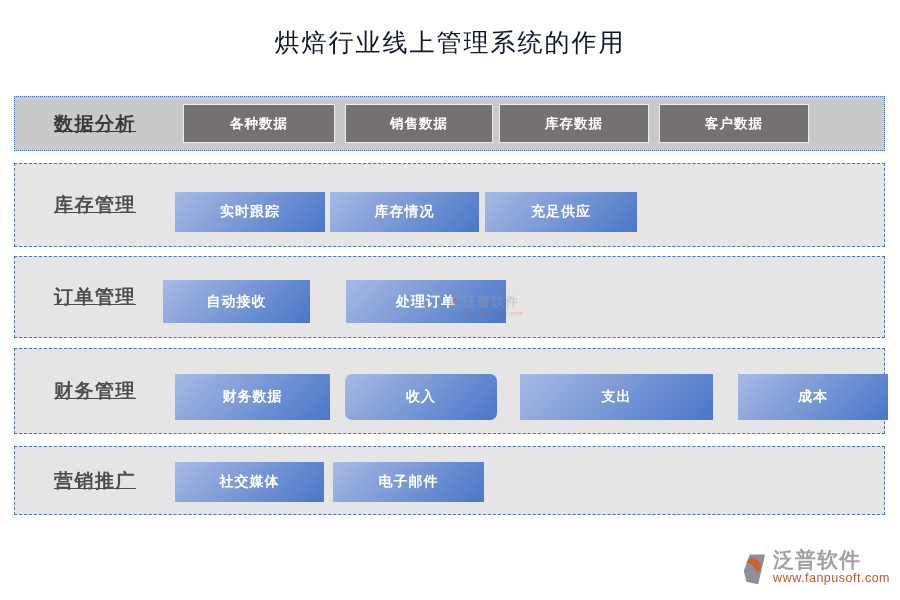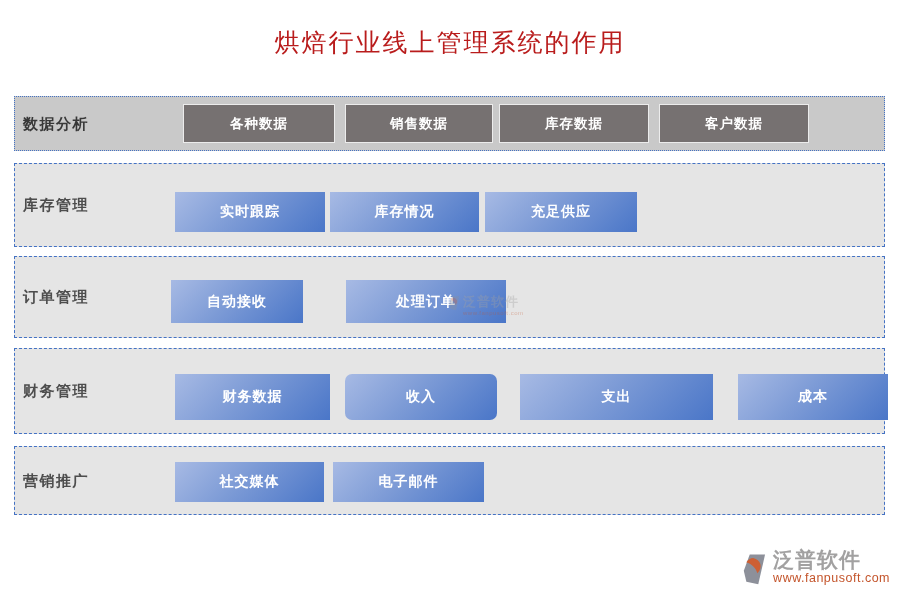--- a/index.html
+++ b/index.html
@@ -5,29 +5,29 @@
   html,body{margin:0;padding:0;}
   body{
     width:900px;height:600px;position:relative;overflow:hidden;
     background:#ffffff;
     font-family:"Liberation Sans","DejaVu Sans",sans-serif;
   }
   .title{
     position:absolute;top:26px;left:0;width:900px;margin:0;
     text-align:center;
     font-family:"Liberation Serif","DejaVu Serif",serif;
-    font-size:25px;font-weight:500;letter-spacing:2px;color:#b91c1c;
+    font-size:25px;font-weight:500;letter-spacing:2px;color:#0f172a;
   }
   .row{
     position:absolute;left:14px;width:871px;box-sizing:border-box;
     border:1px dashed #4472c4;background:#e5e5e5;
   }
   .row-label{
-    position:absolute;left:8px;top:50%;transform:translateY(-50%);
-    font-size:15px;font-weight:bold;color:#4d4d4d;letter-spacing:1.5px;
+    position:absolute;left:39px;top:50%;transform:translateY(-50%);
+    font-size:19px;font-weight:bold;color:#4d4d4d;letter-spacing:1.5px;text-decoration:underline;
   }
   .btn{
     position:absolute;display:flex;align-items:center;justify-content:center;
     color:#ffffff;font-weight:bold;font-size:14px;letter-spacing:1px;
     border:none;cursor:pointer;padding:0;
     background:linear-gradient(135deg,#a7bae4 0%,#7d9bd6 45%,#4a76c8 100%);
     font-family:"Liberation Sans","DejaVu Sans",sans-serif;
   }
   
   .r1{top:96px;height:55px;background:#c9c9c9;border-style:dotted;}
@@ -40,21 +40,21 @@
   
   .r2{top:163px;height:84px;}
   .r2 .btn{top:28px;height:40px;}
   .r2 .b1{left:160px;width:150px;}
   .r2 .b2{left:315px;width:149px;}
   .r2 .b3{left:470px;width:152px;}
   .r2 .b4{left:628px;width:166px;}
   
   .r3{top:256px;height:82px;}
   .r3 .btn{top:23px;height:43px;}
-  .r3 .b1{left:156px;width:132px;}
+  .r3 .b1{left:148px;width:147px;}
   .r3 .b2{left:331px;width:160px;}
   
   .r4{top:348px;height:86px;}
   .r4 .btn{top:25px;height:46px;}
   .r4 .b1{left:160px;width:155px;}
   .r4 .b2{left:330px;width:152px;border-radius:7px;}
   .r4 .b3{left:505px;width:193px;}
   .r4 .b4{left:723px;width:150px;}
   
   .r5{top:446px;height:69px;}

